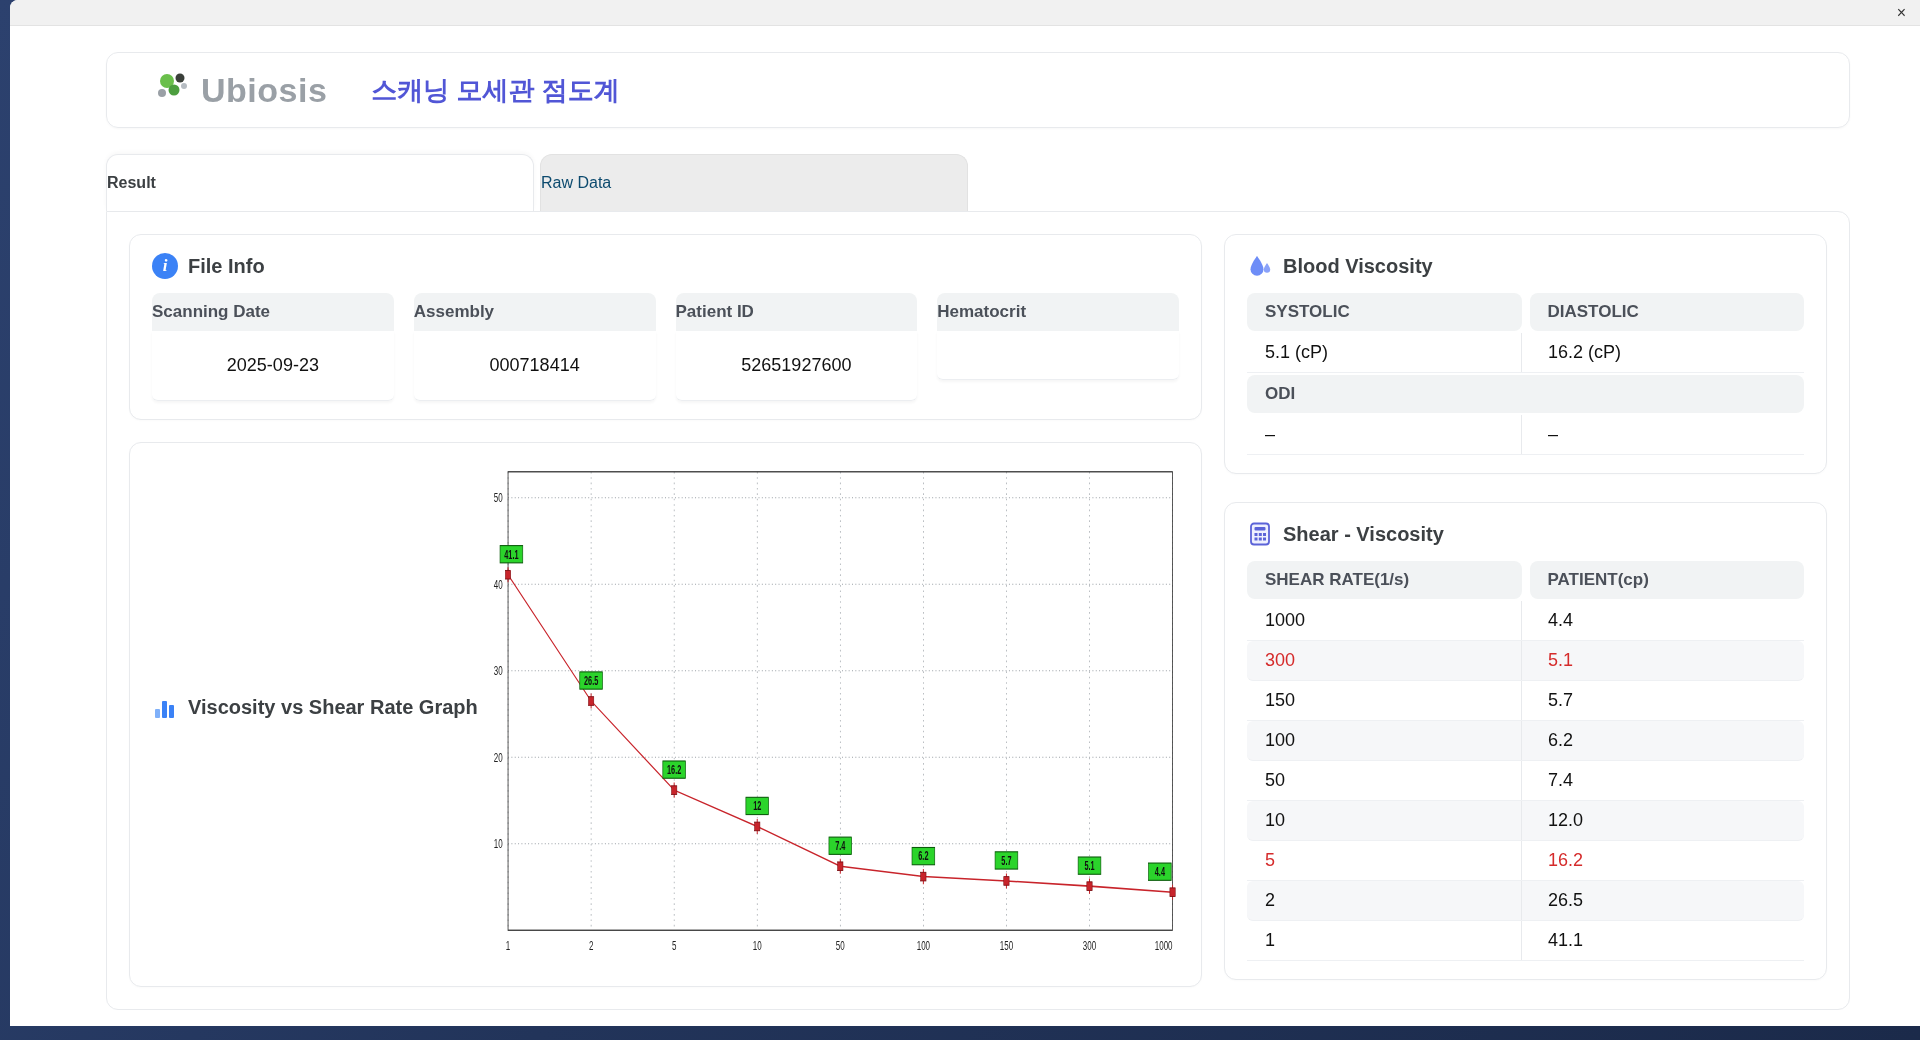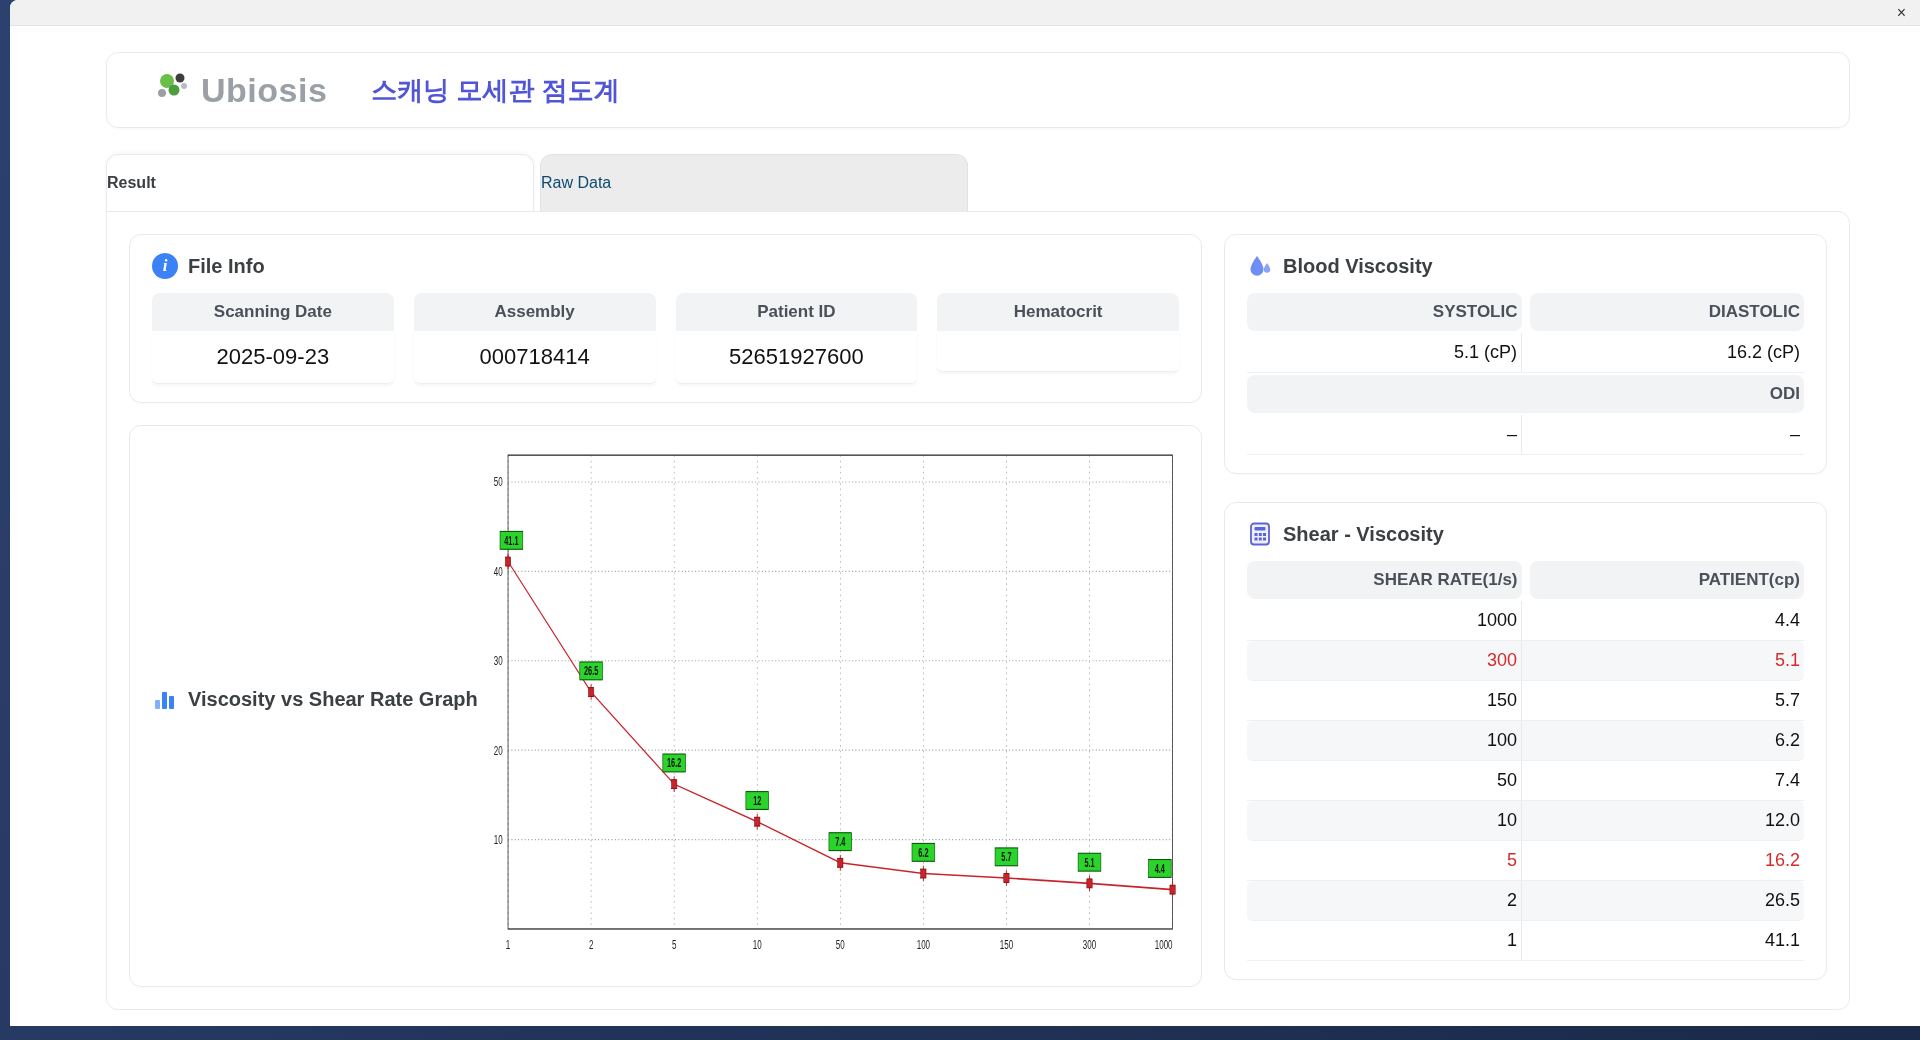--- a/index.html
+++ b/index.html
@@ -66,35 +66,35 @@
   .icon-badge {
     width:26px; height:26px; border-radius:50%; background:#3b82f6; color:#fff;
     display:inline-flex; align-items:center; justify-content:center;
     font-family:"Liberation Serif","DejaVu Serif",serif; font-style:italic;
     font-weight:bold; font-size:17px; flex:none;
   }
   
   .fields { display:flex; gap:20px; }
   .field { flex:1; }
   .field-label {
-    background:#f1f3f4; border-radius:8px 8px 0 0; text-align:center;
+    background:#f1f3f4; border-radius:8px 8px 0 0; text-align:left;
     padding:9px 0; font-size:17px; font-weight:600; color:#4b5059;
   }
   .field-value {
-    text-align:center; padding:13px 0; min-height:41px; font-size:22px; color:#111;
+    text-align:center; padding:24px 0; min-height:41px; font-size:18px; color:#111;
     border-bottom:1px solid #eceef1; border-radius:0 0 6px 6px;
     box-shadow:0 2px 3px rgba(0,0,0,0.04);
   }
   
   .graph-card { flex:1; display:flex; min-height:0; }
   #viscosity-chart { flex:1; width:100%; min-height:0; display:block; }
   
   .tbl-row { display:flex; gap:8px; }
   .tbl-row .cell {
-    flex:1; text-align:right; padding:9px 4px; font-size:18px; color:#111;
+    flex:1; text-align:left; padding:9px 18px; font-size:18px; color:#111;
   }
   .tbl-row.head .cell {
     background:#f1f3f4; border-radius:8px; font-size:17px; font-weight:600; color:#4b5059;
   }
   .tbl-row.vals { border-bottom:1px solid #eef0f3; }
   .tbl-row.vals .cell:first-child { border-right:1px solid #e8eaed; }
   .tbl-row.head { margin-bottom:2px; margin-top:2px; }
   .sv-rows .tbl-row.vals.stripe { background:#f6f7f9; border-radius:6px; }
   .tbl-row.vals.hl .cell { color:#d52b2b; }
 </style>

